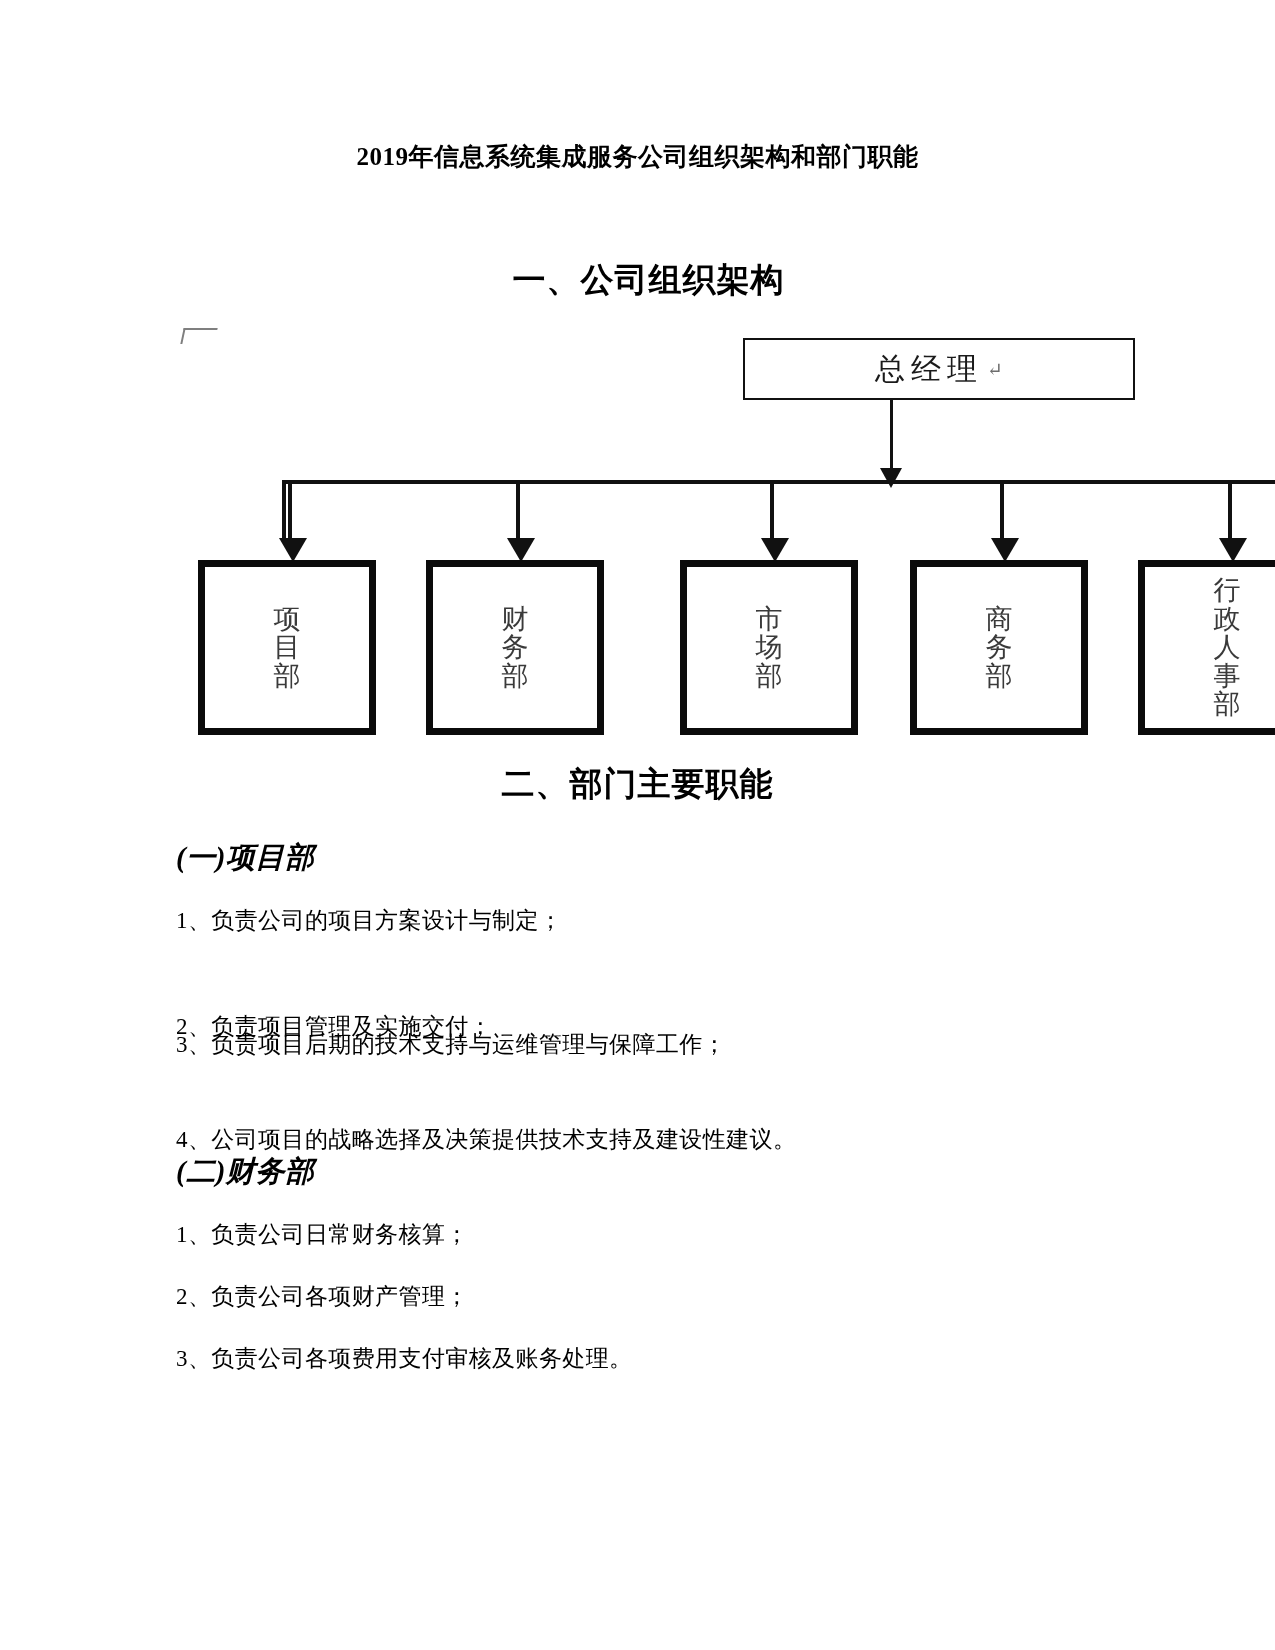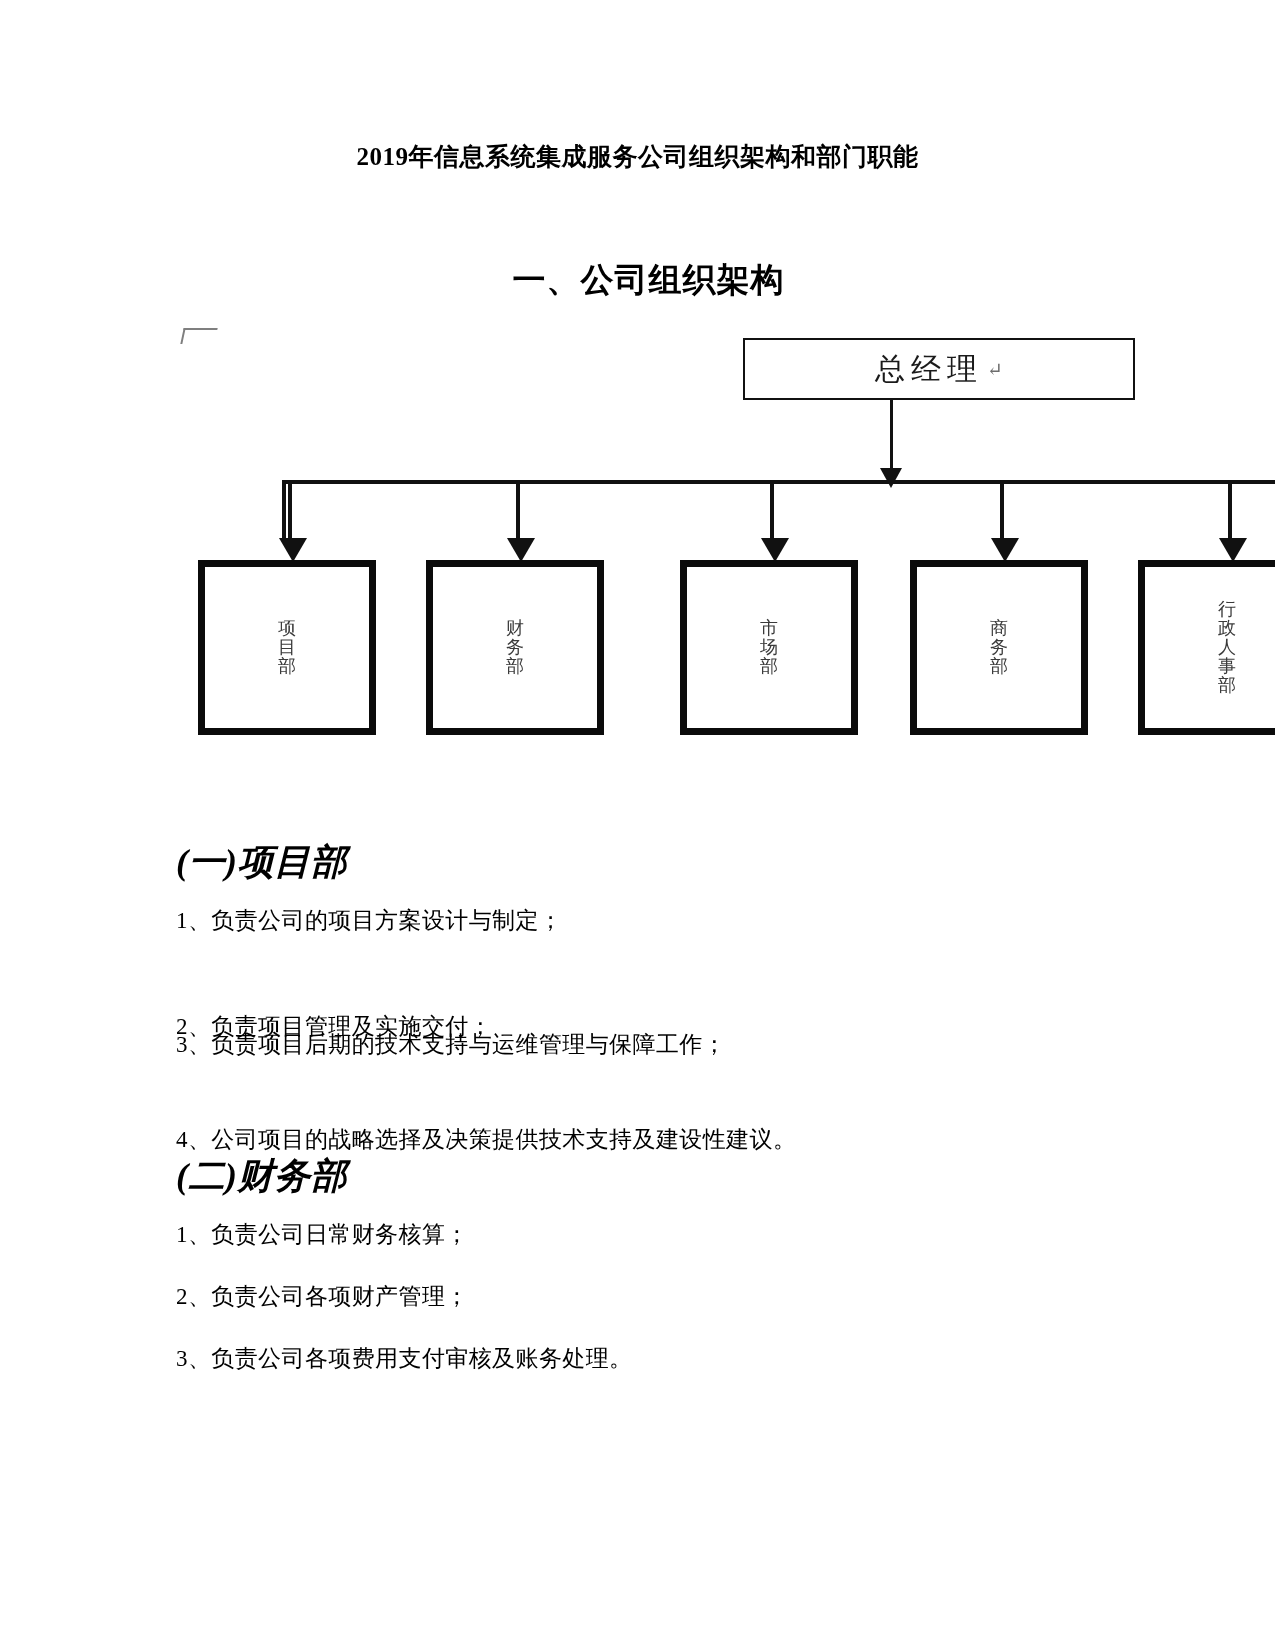--- a/index.html
+++ b/index.html
@@ -159,35 +159,35 @@
     width: 178px;
     height: 175px;
     border: 7px solid #0b0b0b;
     box-sizing: border-box;
     background: #fff;
     display: flex;
     align-items: center;
     justify-content: center;
   }
   .dept-label {
-    font-size: 18px;
+    font-size: 27px;
     line-height: 1.06;
     color: #3a3a3a;
     text-align: left;
     letter-spacing: 0;
     width: 1em;
     word-break: break-all;
     font-family: "Liberation Serif", "DejaVu Serif", serif;
   }
 
   
   .sub-heading {
     position: absolute;
     left: 176px;
-    font-size: 36px;
+    font-size: 29px;
     font-weight: bold;
     font-style: italic;
     letter-spacing: 0.5px;
   }
 
   .body-line {
     position: absolute;
     left: 176px;
     font-size: 23px;
     letter-spacing: 0.4px;
@@ -243,20 +243,21 @@
     </div>
 
     <div class="drop" style="left:1228px"></div>
     <div class="drop-head" style="left:1219px"></div>
     <div class="dept-box" style="left:1138px">
       <span class="dept-label">行政人事部</span>
     </div>
 
   </div>
 
+  <div class="section-heading section-heading-2">二、部门主要职能</div>
 
   <div class="sub-heading" style="top:838px">(一)项目部</div>
 
   <div class="body-line" style="top:905px">1、负责公司的项目方案设计与制定；</div>
   <div class="body-line" style="top:1011px">2、负责项目管理及实施交付；</div>
   <div class="body-line" style="top:1029px">3、负责项目后期的技术支持与运维管理与保障工作；</div>
   <div class="body-line" style="top:1124px">4、公司项目的战略选择及决策提供技术支持及建设性建议。</div>
 
   <div class="sub-heading" style="top:1152px">(二)财务部</div>
 

